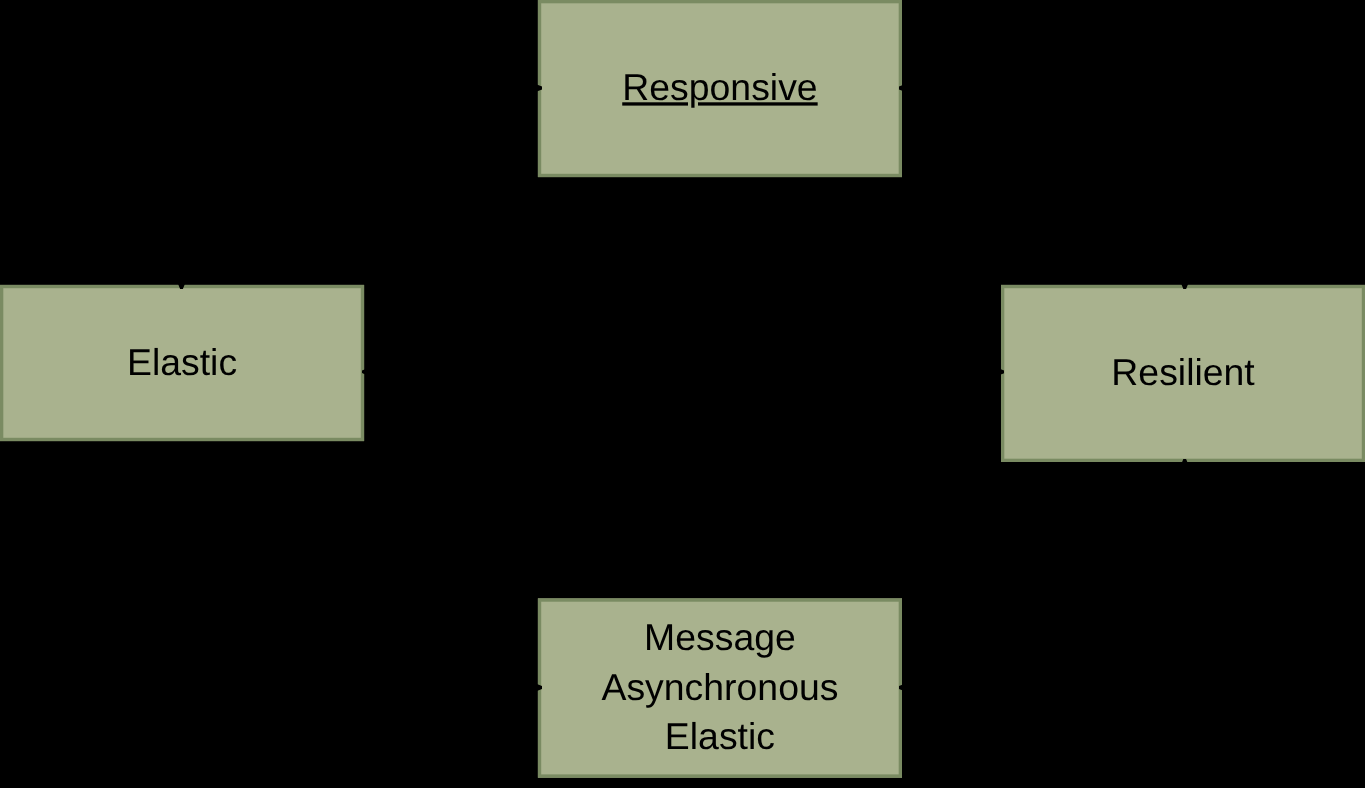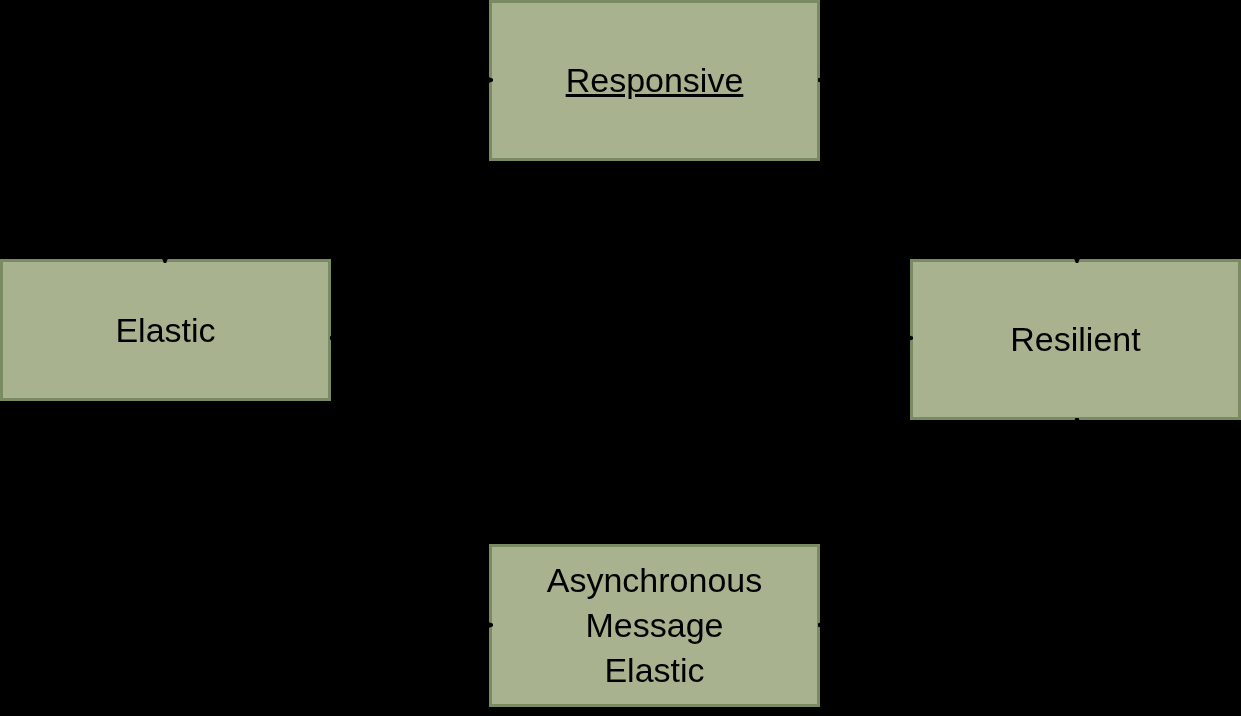--- a/index.html
+++ b/index.html
@@ -62,22 +62,22 @@
 
   <div class="node node-elastic">
     <span>Elastic</span>
   </div>
 
   <div class="node node-resilient">
     <span>Resilient</span>
   </div>
 
   <div class="node node-message">
+    <span>Message</span>
     <span>Asynchronous</span>
-    <span>Message</span>
     <span>Elastic</span>
   </div>
 
   <svg class="connector-layer" viewBox="0 0 1241 716" xmlns="http://www.w3.org/2000/svg">
     <defs>
       <marker id="arrow" markerUnits="userSpaceOnUse" markerWidth="10" markerHeight="8" refX="9.5" refY="4" orient="auto">
         <path d="M0,0 L10,4 L0,8 Z" fill="#000000"></path>
       </marker>
       <marker id="arrow-rev" markerUnits="userSpaceOnUse" markerWidth="10" markerHeight="8" refX="9.5" refY="4" orient="auto-start-reverse">
         <path d="M0,0 L10,4 L0,8 Z" fill="#000000"></path>

